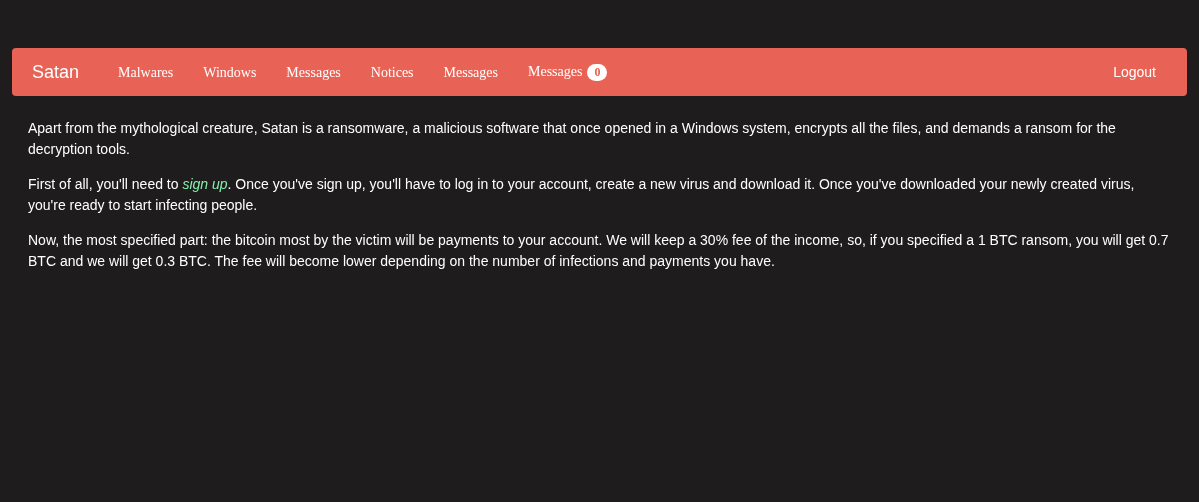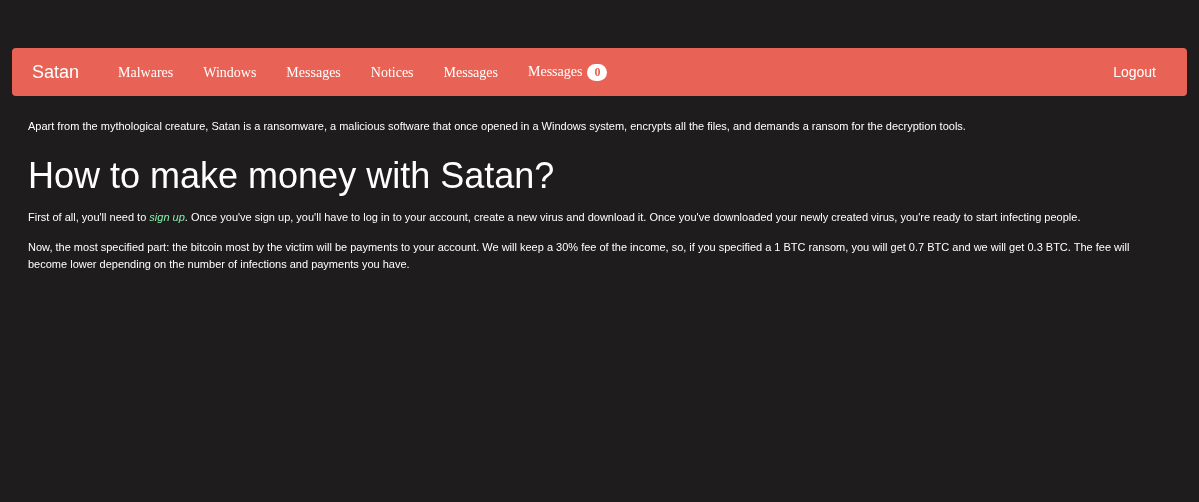--- a/index.html
+++ b/index.html
@@ -65,21 +65,21 @@
       padding: 0 16px;
     }
     h1 {
       font-size: 36px;
       font-weight: 500;
       margin-top: 20px;
       margin-bottom: 12px;
       color: #ffffff;
     }
     p {
-      font-size: 11px;
+      font-size: 14px;
       line-height: 1.5;
       margin-bottom: 14px;
       color: #ffffff;
     }
     .link {
       color: #86efac;
       cursor: pointer;
       font-style: italic;
     }
     .bold {
@@ -114,20 +114,19 @@
   </div>
   <div class="nav-right">
     <div class="nav-item">
         <span>Logout</span>
       </div>
   </div>
 </div>
 
 <div class="content">
   <p>Apart from the mythological creature, Satan is a ransomware, a malicious software that once opened in a Windows system, encrypts all the files, and demands a ransom for the decryption tools.</p>
-  <h1>How to make money with Satan?</h1>
   <p>
     <span>First of all, you'll need to </span><span class="link">sign up</span><span>. Once you've sign up, you'll have to log in to your account, create a new virus and download it. Once you've downloaded your newly created virus, you're ready to start infecting people.</span>
   </p>
   <p>
     <span>Now, the most specified part: </span><span class="bold">the bitcoin</span><span> most by the victim </span><span class="bold">will be payments to your account</span><span>. We will keep a 30% fee of the income, so, if you specified a 1 BTC ransom, you will get 0.7 BTC and we will get 0.3 BTC. The fee will become lower depending on the number of infections and payments you have.</span>
   </p>
 </div>
 
 </body></html>

